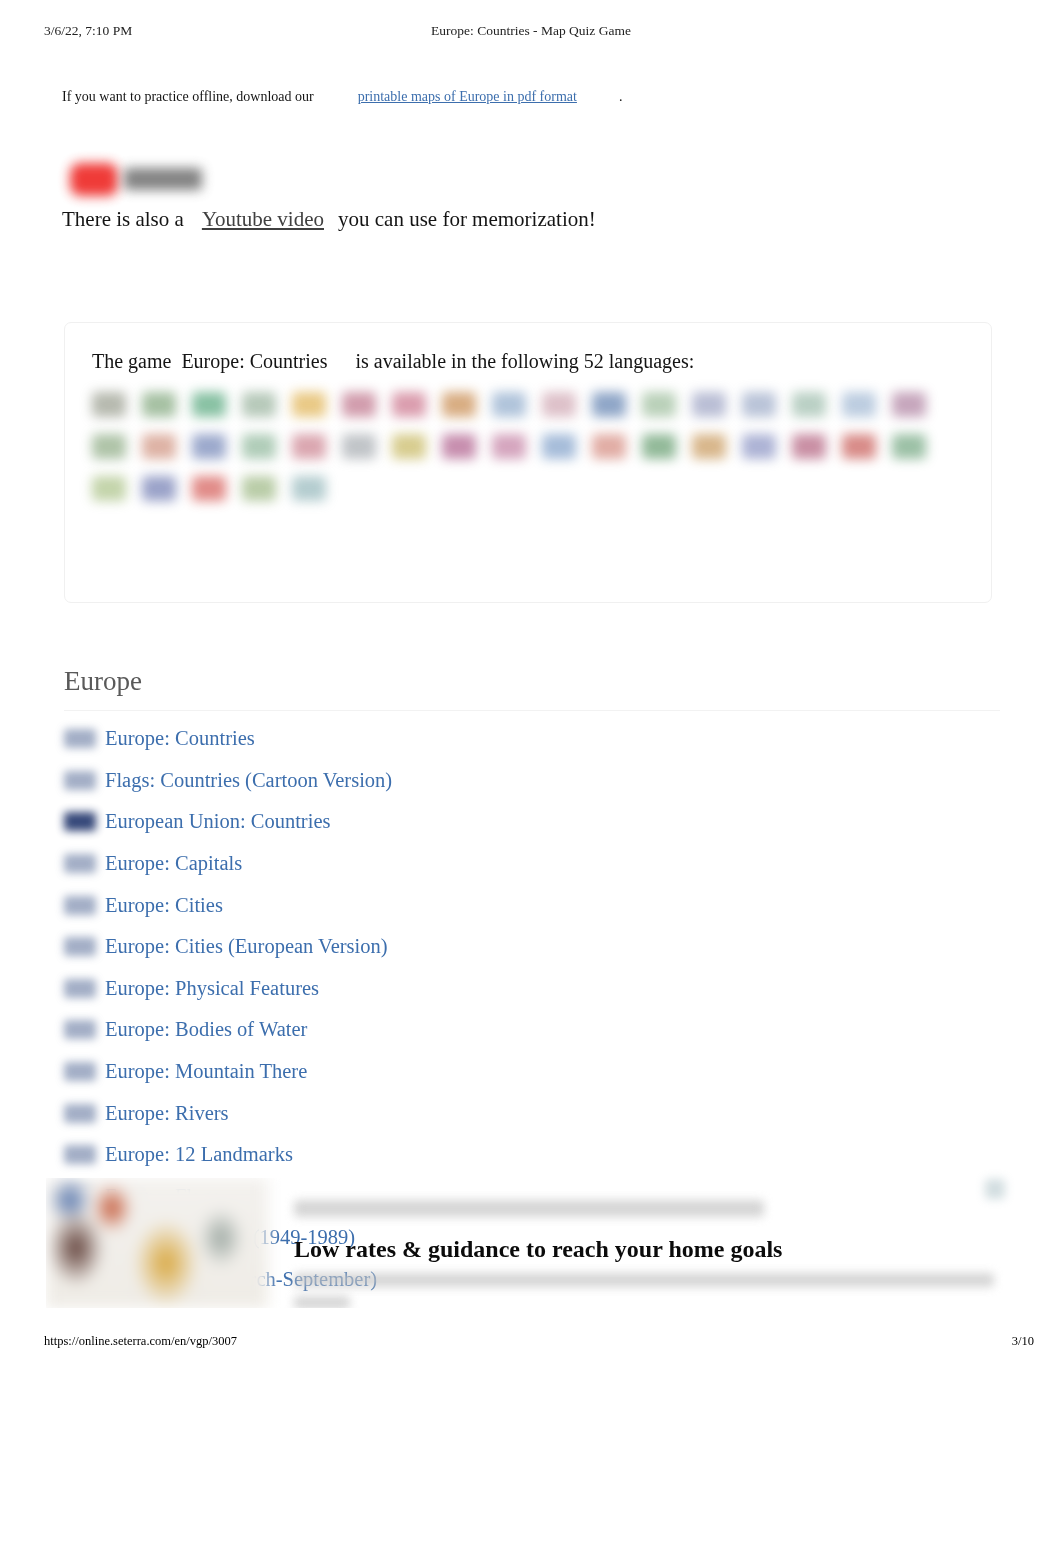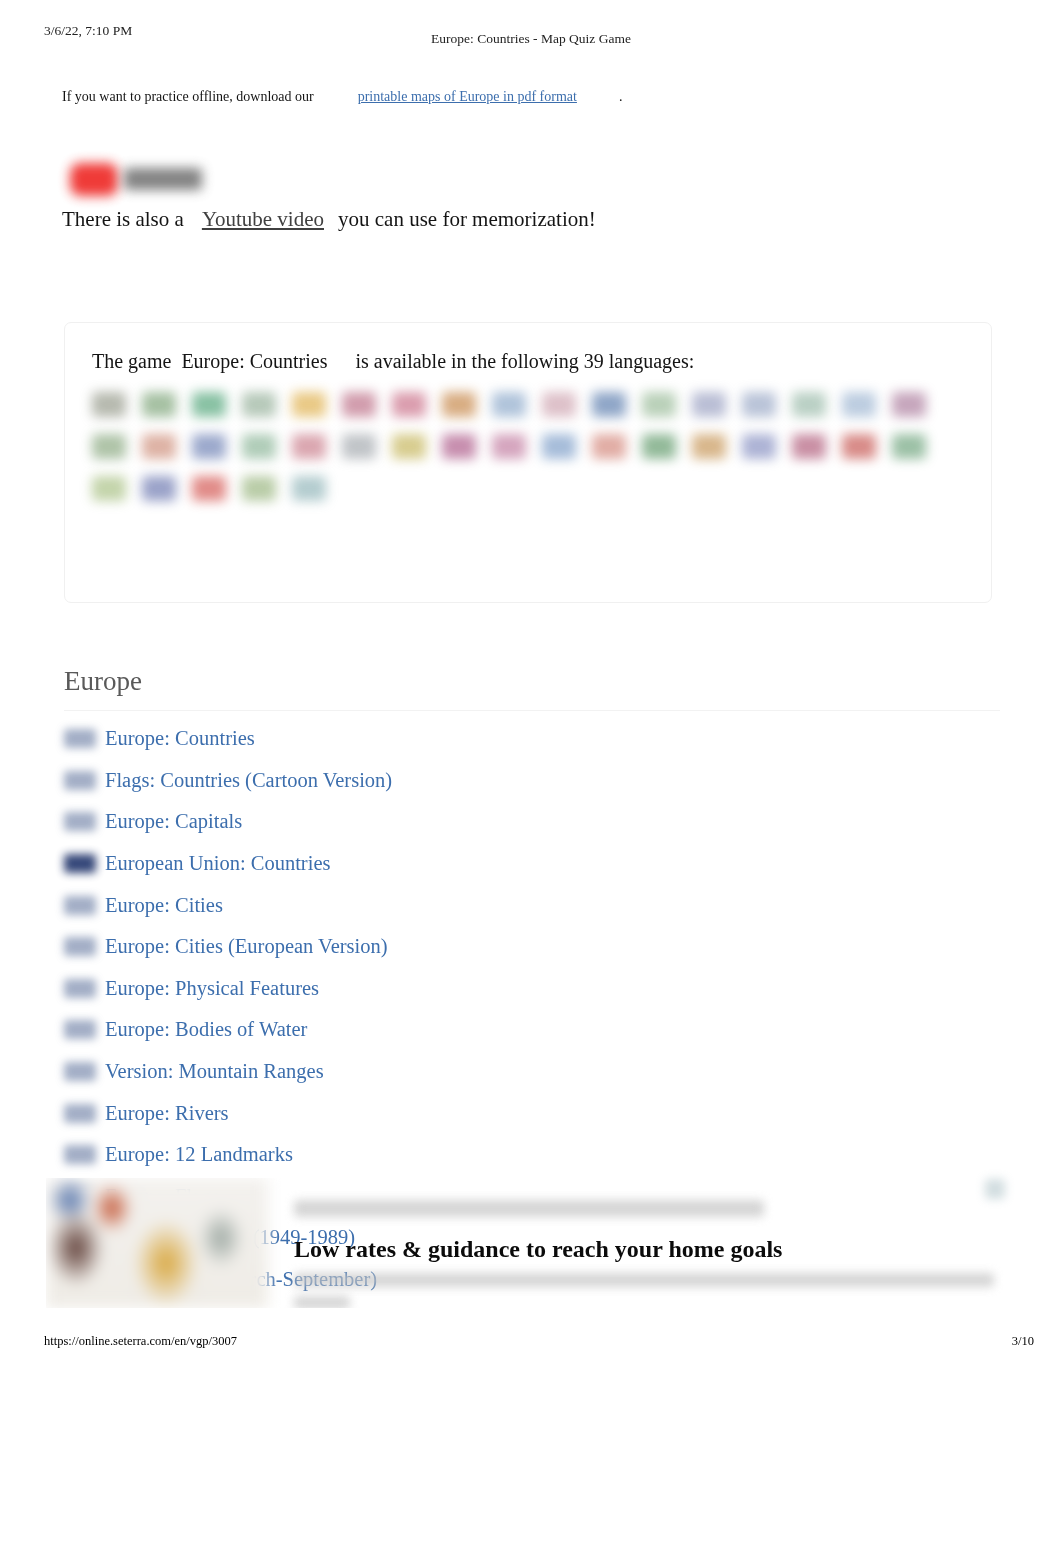--- a/index.html
+++ b/index.html
@@ -29,21 +29,21 @@
   }
   .print-header .ph-date {
     position: absolute;
     left: 44px;
     top: 0;
     white-space: nowrap;
   }
   .print-header .ph-title {
     position: absolute;
     left: 0;
-    top: 8px;
+    top: 0;
     width: 1062px;
     text-align: center;
     white-space: nowrap;
   }
 
   
   .print-footer {
     position: absolute;
     top: 1334px;
     left: 0;
@@ -314,21 +314,21 @@
     <div class="yt-play"></div>
     <div class="yt-word"></div>
   </div>
 
   <div class="youtube-line">
     <span>There is also a</span><a class="lnk" href="#">Youtube video</a><span>you can use for memorization!</span>
   </div>
 
   <div class="lang-panel">
     <div class="lang-title">
-      <span>The game</span><span class="game-name">Europe: Countries</span><span>is available in the following 39 languages:</span>
+      <span>The game</span><span class="game-name">Europe: Countries</span><span>is available in the following 52 languages:</span>
     </div>
 
     <div class="flags" id="flag-container">
         <div class="flag-row">
           <div class="flag" style="background: rgb(138, 143, 126);"></div>
           <div class="flag" style="background: rgb(111, 154, 106);"></div>
           <div class="flag" style="background: rgb(63, 155, 107);"></div>
           <div class="flag" style="background: rgb(138, 168, 143);"></div>
           <div class="flag" style="background: rgb(220, 168, 58);"></div>
           <div class="flag" style="background: rgb(181, 96, 122);"></div>
@@ -380,46 +380,46 @@
   <div class="quiz-list" id="quiz-list">
       <div class="quiz-item">
         <div class="quiz-thumb"></div>
         <a class="quiz-link" href="#">Europe: Countries</a>
       </div>
       <div class="quiz-item">
         <div class="quiz-thumb"></div>
         <a class="quiz-link" href="#">Flags: Countries (Cartoon Version)</a>
       </div>
       <div class="quiz-item">
-        <div class="quiz-thumb"></div>
-        <a class="quiz-link" href="#">Europe: Capitals</a>
-      </div>
-      <div class="quiz-item">
         <div class="quiz-thumb dark"></div>
         <a class="quiz-link" href="#">European Union: Countries</a>
       </div>
       <div class="quiz-item">
         <div class="quiz-thumb"></div>
+        <a class="quiz-link" href="#">Europe: Capitals</a>
+      </div>
+      <div class="quiz-item">
+        <div class="quiz-thumb"></div>
         <a class="quiz-link" href="#">Europe: Cities</a>
       </div>
       <div class="quiz-item">
         <div class="quiz-thumb"></div>
         <a class="quiz-link" href="#">Europe: Cities (European Version)</a>
       </div>
       <div class="quiz-item">
         <div class="quiz-thumb"></div>
         <a class="quiz-link" href="#">Europe: Physical Features</a>
       </div>
       <div class="quiz-item">
         <div class="quiz-thumb"></div>
         <a class="quiz-link" href="#">Europe: Bodies of Water</a>
       </div>
       <div class="quiz-item">
         <div class="quiz-thumb"></div>
-        <a class="quiz-link" href="#">Version: Mountain Ranges</a>
+        <a class="quiz-link" href="#">Europe: Mountain There</a>
       </div>
       <div class="quiz-item">
         <div class="quiz-thumb"></div>
         <a class="quiz-link" href="#">Europe: Rivers</a>
       </div>
       <div class="quiz-item">
         <div class="quiz-thumb"></div>
         <a class="quiz-link" href="#">Europe: 12 Landmarks</a>
       </div>
       <div class="quiz-item">

